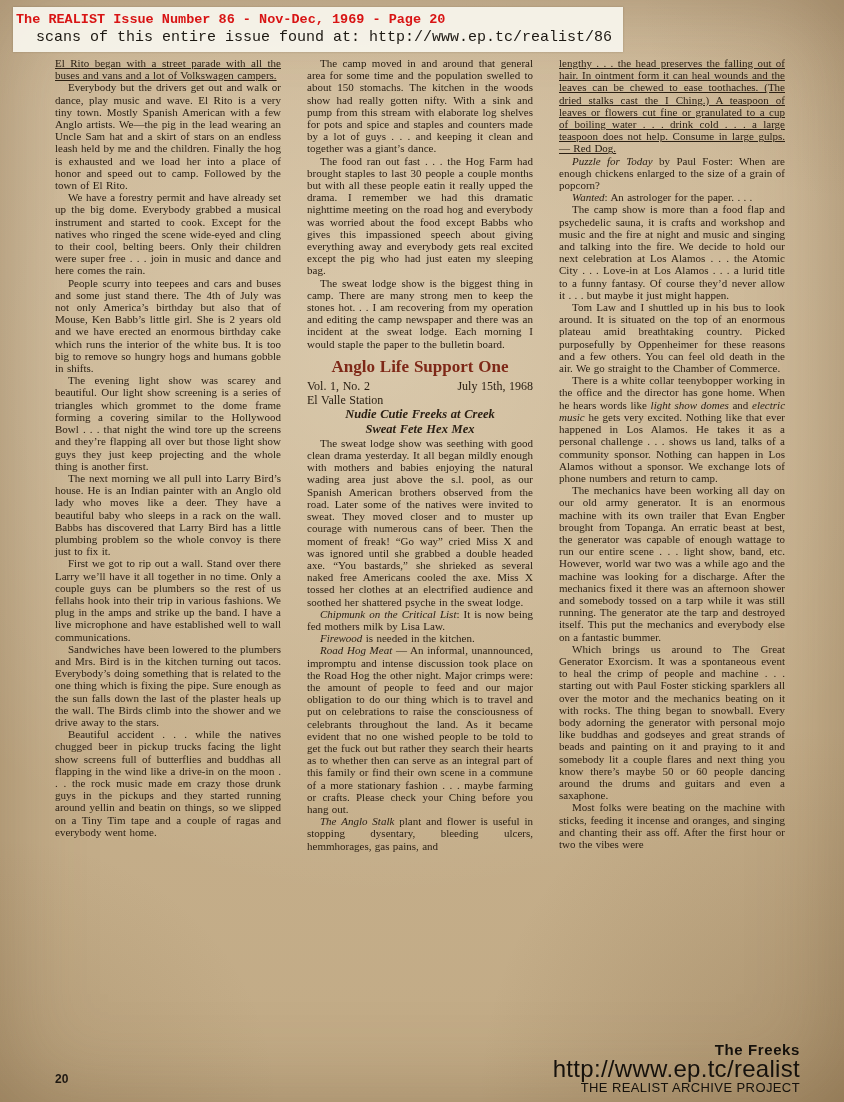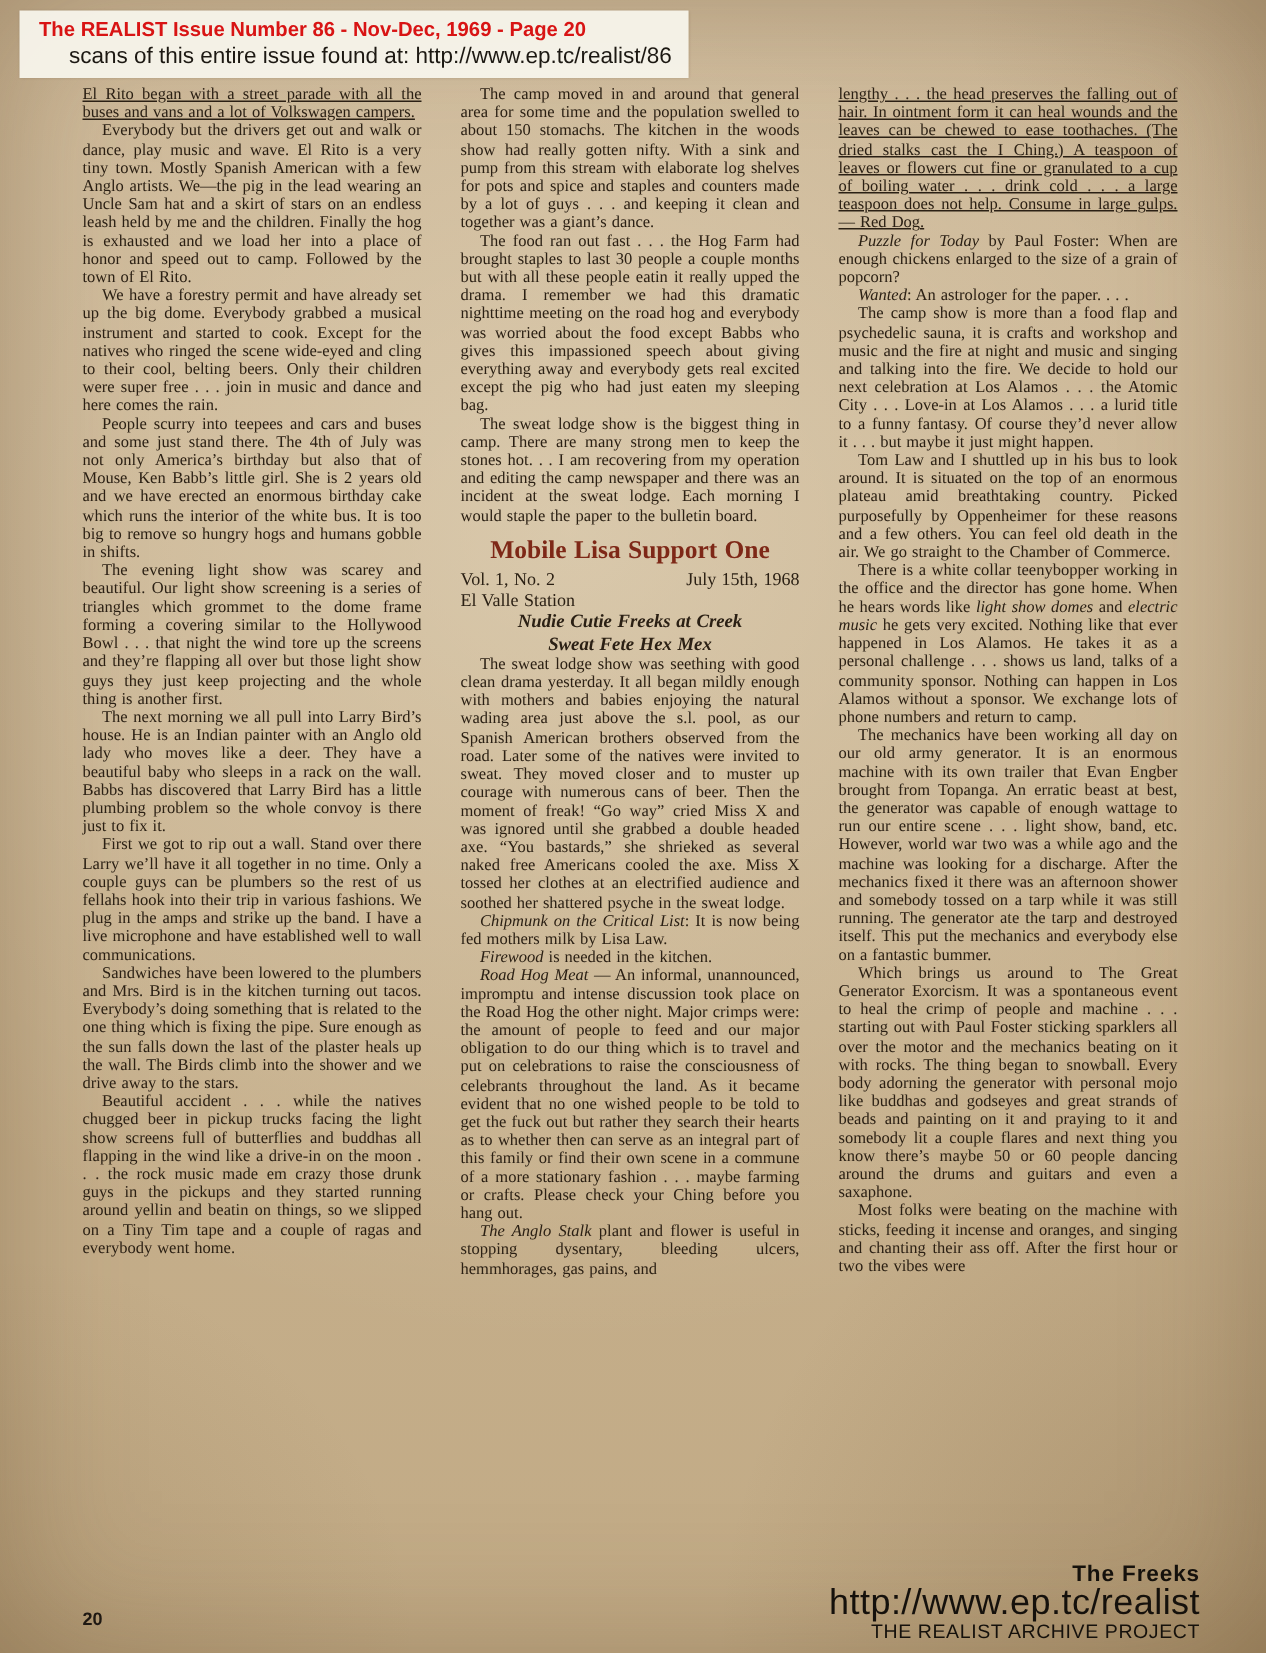--- a/index.html
+++ b/index.html
@@ -12,22 +12,22 @@
       radial-gradient(70% 55% at 100% 100%, rgba(104,76,40,0.28), rgba(104,76,40,0) 62%),
       radial-gradient(55% 40% at 0% 100%, rgba(104,76,40,0.16), rgba(104,76,40,0) 60%),
       radial-gradient(40% 30% at 100% 0%, rgba(104,76,40,0.14), rgba(104,76,40,0) 60%),
       linear-gradient(#cab493, #c2ab86);
     box-shadow:inset 0 0 90px rgba(92,66,34,0.35);
     color:var(--ink,#2b2014);
   }
   .header-strip{
     position:absolute;top:7px;left:13px;
     background:rgba(247,244,235,0.95);
-    padding:5px 11px 6px 13px;
-    font-family:Liberation Sans, sans-serif;
+    padding:5px 11px 6px 3px;
+    font-family:Liberation Mono, monospace;
     box-shadow:0 0 2px rgba(60,40,20,0.25);
   }
   .header-title{font-size:13.5px;font-weight:bold;color:var(--header-red,#d81414);white-space:nowrap;}
   .header-sub{font-size:15px;color:#1c1812;margin-top:2px;white-space:nowrap;margin-left:20px;}
   .content{
     position:absolute;top:57px;left:55px;width:730px;
     display:flex;gap:26px;
   }
   .column{
     flex:1;min-width:0;
@@ -78,21 +78,21 @@
         <p class="para">The evening light show was scarey and beautiful. Our light show screening is a series of triangles which grommet to the dome frame forming a covering similar to the Hollywood Bowl . . . that night the wind tore up the screens and they’re flapping all over but those light show guys they just keep projecting and the whole thing is another first.</p>
         <p class="para">The next morning we all pull into Larry Bird’s house. He is an Indian painter with an Anglo old lady who moves like a deer. They have a beautiful baby who sleeps in a rack on the wall. Babbs has discovered that Larry Bird has a little plumbing problem so the whole convoy is there just to fix it.</p>
         <p class="para">First we got to rip out a wall. Stand over there Larry we’ll have it all together in no time. Only a couple guys can be plumbers so the rest of us fellahs hook into their trip in various fashions. We plug in the amps and strike up the band. I have a live microphone and have established well to wall communications.</p>
         <p class="para">Sandwiches have been lowered to the plumbers and Mrs. Bird is in the kitchen turning out tacos. Everybody’s doing something that is related to the one thing which is fixing the pipe. Sure enough as the sun falls down the last of the plaster heals up the wall. The Birds climb into the shower and we drive away to the stars.</p>
         <p class="para">Beautiful accident . . . while the natives chugged beer in pickup trucks facing the light show screens full of butterflies and buddhas all flapping in the wind like a drive-in on the moon . . . the rock music made em crazy those drunk guys in the pickups and they started running around yellin and beatin on things, so we slipped on a Tiny Tim tape and a couple of ragas and everybody went home.</p>
       </div>
     <div class="column">
         <p class="para">The camp moved in and around that general area for some time and the population swelled to about 150 stomachs. The kitchen in the woods show had really gotten nifty. With a sink and pump from this stream with elaborate log shelves for pots and spice and staples and counters made by a lot of guys . . . and keeping it clean and together was a giant’s dance.</p>
         <p class="para">The food ran out fast . . . the Hog Farm had brought staples to last 30 people a couple months but with all these people eatin it really upped the drama. I remember we had this dramatic nighttime meeting on the road hog and everybody was worried about the food except Babbs who gives this impassioned speech about giving everything away and everybody gets real excited except the pig who had just eaten my sleeping bag.</p>
         <p class="para">The sweat lodge show is the biggest thing in camp. There are many strong men to keep the stones hot. . . I am recovering from my operation and editing the camp newspaper and there was an incident at the sweat lodge. Each morning I would staple the paper to the bulletin board.</p>
-        <h2 class="nl-heading">Mobile Lisa Support One</h2>
+        <h2 class="nl-heading">Anglo Life Support One</h2>
         <div class="nl-masthead">
           <span>Vol. 1, No. 2</span>
           <span>July 15th, 1968</span>
         </div>
         <div class="nl-center">El Valle Station</div>
         <div class="nl-center-italic">Nudie Cutie Freeks at Creek</div>
         <div class="nl-center-italic">Sweat Fete Hex Mex</div>
         <p class="para">The sweat lodge show was seething with good clean drama yesterday. It all began mildly enough with mothers and babies enjoying the natural wading area just above the s.l. pool, as our Spanish American brothers observed from the road. Later some of the natives were invited to sweat. They moved closer and to muster up courage with numerous cans of beer. Then the moment of freak! “Go way” cried Miss X and was ignored until she grabbed a double headed axe. “You bastards,” she shrieked as several naked free Americans cooled the axe. Miss X tossed her clothes at an electrified audience and soothed her shattered psyche in the sweat lodge.</p>
         <p class="para"><i>Chipmunk on the Critical List</i>: It is now being fed mothers milk by Lisa Law.</p>
         <p class="para"><i>Firewood</i> is needed in the kitchen.</p>

